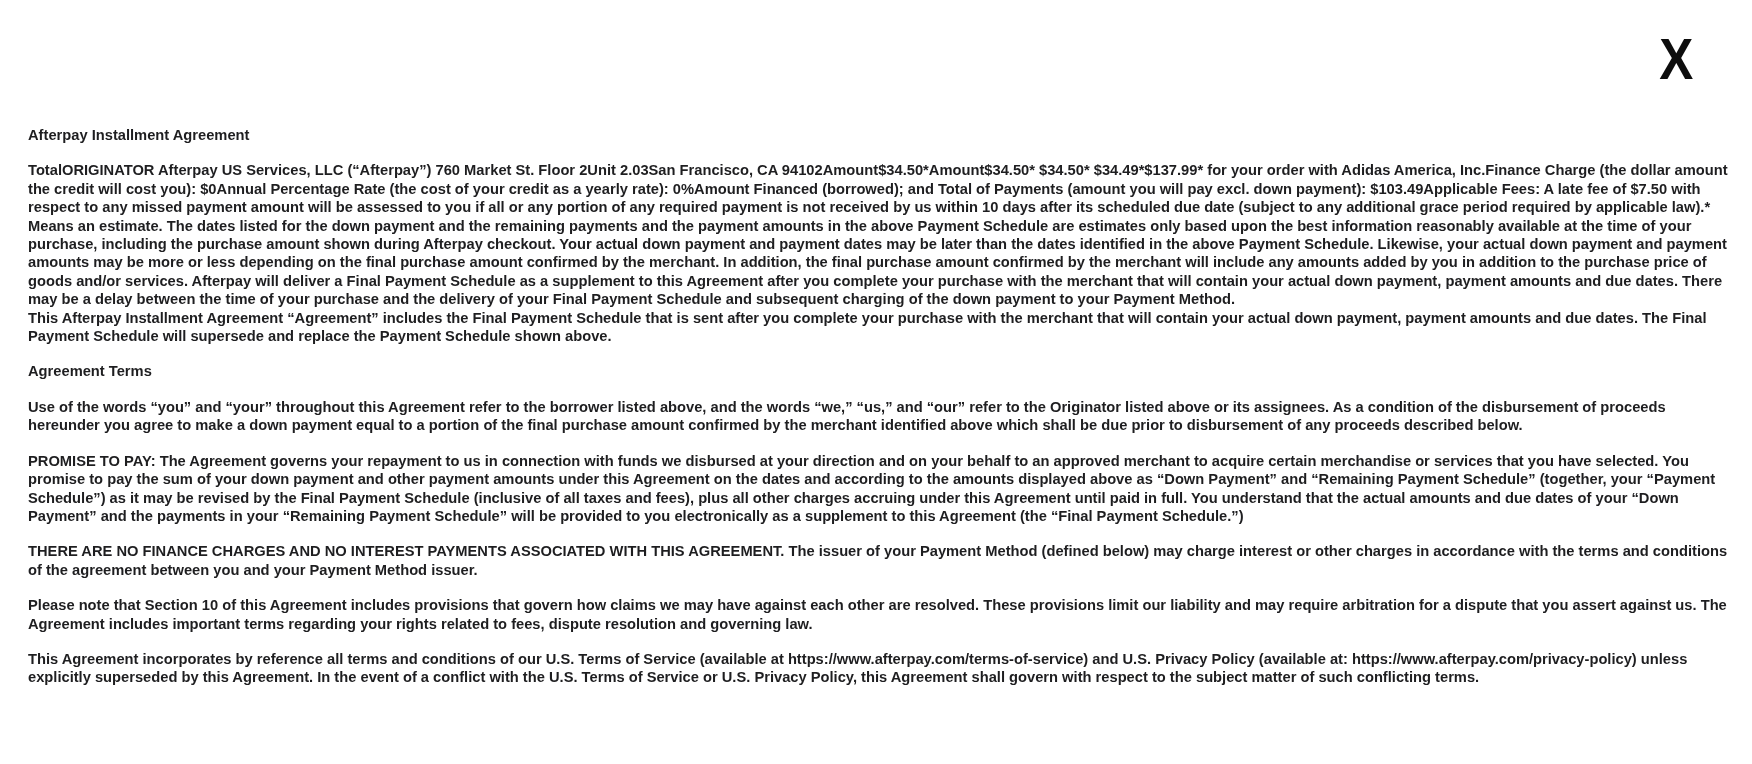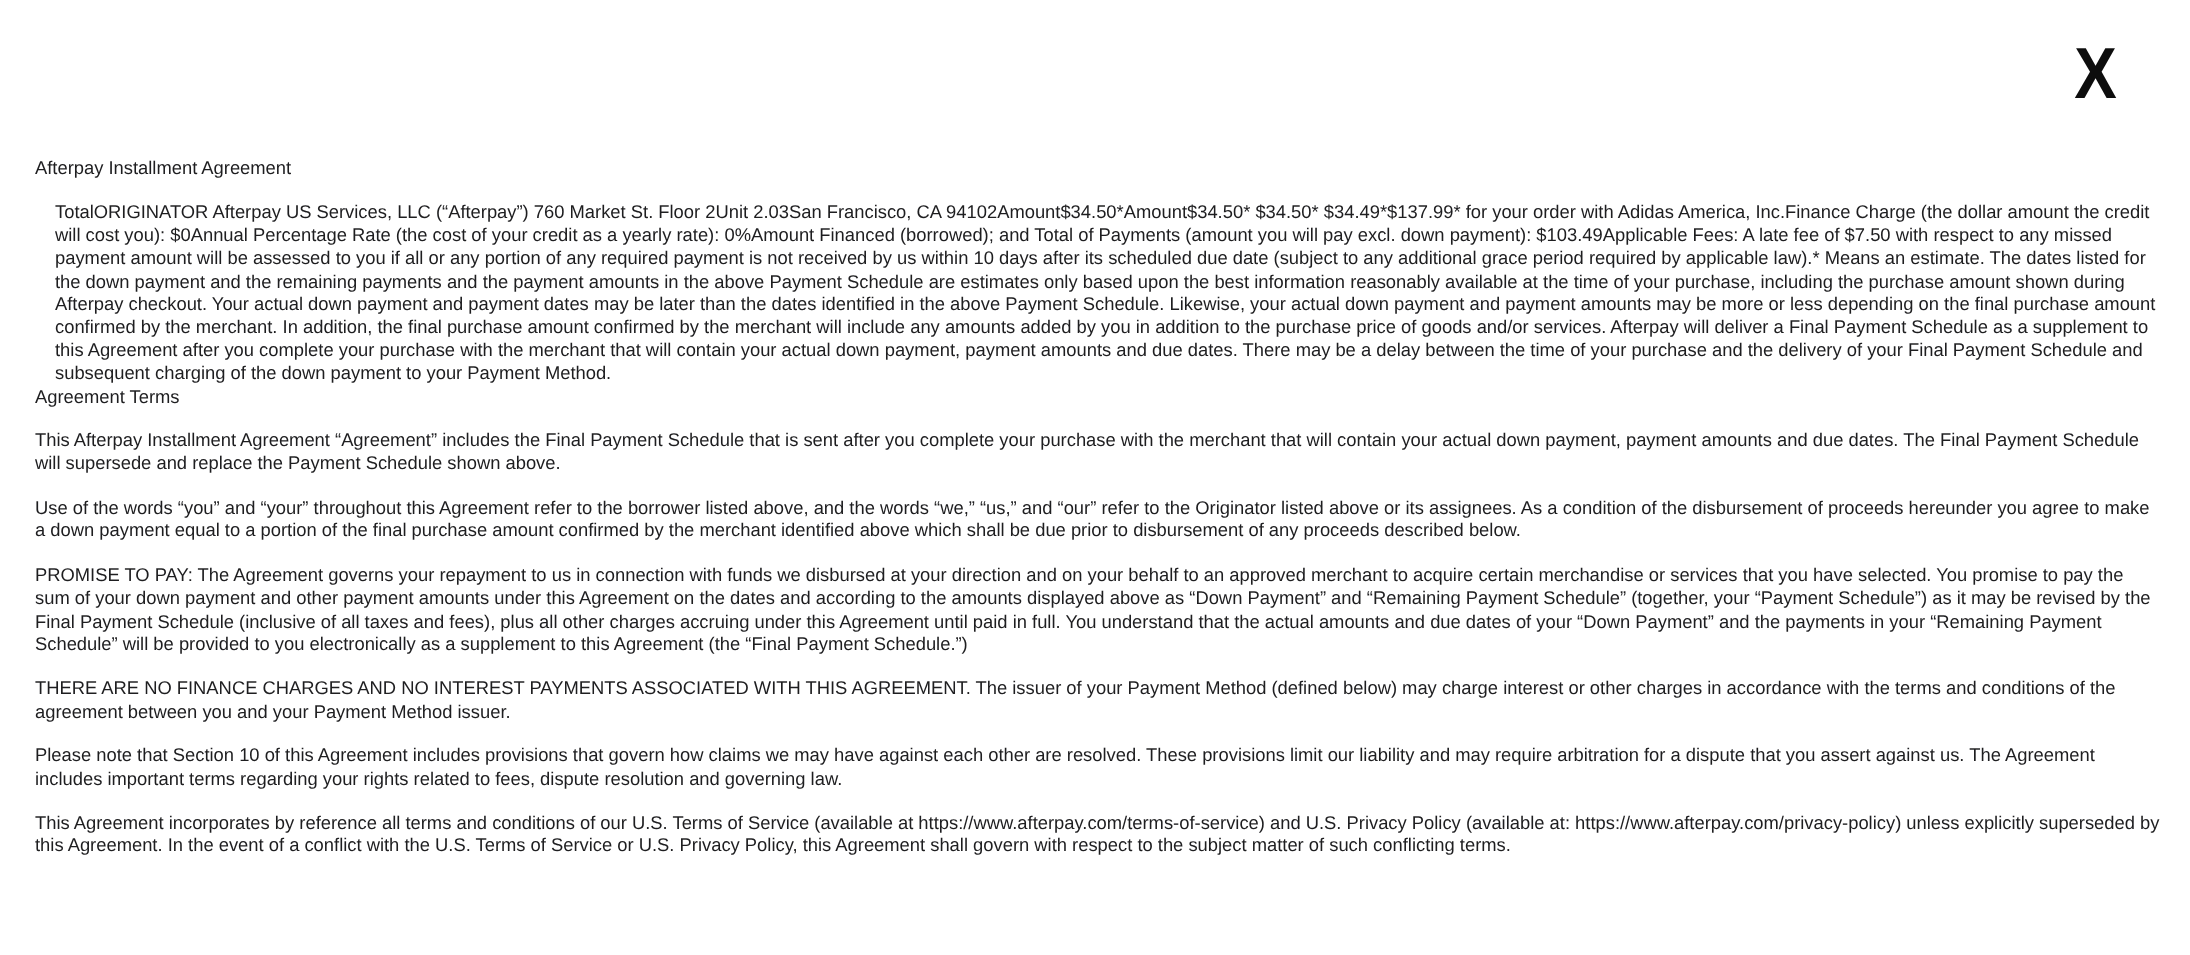--- a/index.html
+++ b/index.html
@@ -37,43 +37,43 @@
     position: absolute;
     top: 126px;
     left: 28px;
     right: 22px;
     font-size: 14.7px;
     line-height: 18.4px;
     font-weight: 400;
   }
   .content p {
     margin: 0 0 17px 0;
+    font-weight: bold;
   }
   .content p.tight {
     margin-bottom: 0;
-    margin-left: 16px;
   }
   .title {
     font-weight: 400;
   }
 </style>
 </head>
 <body>
 
 <div class="page">
 
   <button class="close-btn">
     <span>X</span>
   </button>
 
   <div class="content">
     <p class="title">Afterpay Installment Agreement</p>
     <p class="tight">TotalORIGINATOR Afterpay US Services, LLC (“Afterpay”) 760 Market St. Floor 2Unit 2.03San Francisco, CA 94102Amount$34.50*Amount$34.50* $34.50* $34.49*$137.99* for your order with Adidas America, Inc.Finance Charge (the dollar amount the credit will cost you): $0Annual Percentage Rate (the cost of your credit as a yearly rate): 0%Amount Financed (borrowed); and Total of Payments (amount you will pay excl. down payment): $103.49Applicable Fees: A late fee of $7.50 with respect to any missed payment amount will be assessed to you if all or any portion of any required payment is not received by us within 10 days after its scheduled due date (subject to any additional grace period required by applicable law).* Means an estimate. The dates listed for the down payment and the remaining payments and the payment amounts in the above Payment Schedule are estimates only based upon the best information reasonably available at the time of your purchase, including the purchase amount shown during Afterpay checkout. Your actual down payment and payment dates may be later than the dates identified in the above Payment Schedule. Likewise, your actual down payment and payment amounts may be more or less depending on the final purchase amount confirmed by the merchant. In addition, the final purchase amount confirmed by the merchant will include any amounts added by you in addition to the purchase price of goods and/or services. Afterpay will deliver a Final Payment Schedule as a supplement to this Agreement after you complete your purchase with the merchant that will contain your actual down payment, payment amounts and due dates. There may be a delay between the time of your purchase and the delivery of your Final Payment Schedule and subsequent charging of the down payment to your Payment Method.</p>
+    <p>This Afterpay Installment Agreement “Agreement” includes the Final Payment Schedule that is sent after you complete your purchase with the merchant that will contain your actual down payment, payment amounts and due dates. The Final Payment Schedule will supersede and replace the Payment Schedule shown above.</p>
     <p>Agreement Terms</p>
-    <p>This Afterpay Installment Agreement “Agreement” includes the Final Payment Schedule that is sent after you complete your purchase with the merchant that will contain your actual down payment, payment amounts and due dates. The Final Payment Schedule will supersede and replace the Payment Schedule shown above.</p>
     <p>Use of the words “you” and “your” throughout this Agreement refer to the borrower listed above, and the words “we,” “us,” and “our” refer to the Originator listed above or its assignees. As a condition of the disbursement of proceeds hereunder you agree to make a down payment equal to a portion of the final purchase amount confirmed by the merchant identified above which shall be due prior to disbursement of any proceeds described below.</p>
     <p>PROMISE TO PAY: The Agreement governs your repayment to us in connection with funds we disbursed at your direction and on your behalf to an approved merchant to acquire certain merchandise or services that you have selected. You promise to pay the sum of your down payment and other payment amounts under this Agreement on the dates and according to the amounts displayed above as “Down Payment” and “Remaining Payment Schedule” (together, your “Payment Schedule”) as it may be revised by the Final Payment Schedule (inclusive of all taxes and fees), plus all other charges accruing under this Agreement until paid in full. You understand that the actual amounts and due dates of your “Down Payment” and the payments in your “Remaining Payment Schedule” will be provided to you electronically as a supplement to this Agreement (the “Final Payment Schedule.”)</p>
     <p>THERE ARE NO FINANCE CHARGES AND NO INTEREST PAYMENTS ASSOCIATED WITH THIS AGREEMENT. The issuer of your Payment Method (defined below) may charge interest or other charges in accordance with the terms and conditions of the agreement between you and your Payment Method issuer.</p>
     <p>Please note that Section 10 of this Agreement includes provisions that govern how claims we may have against each other are resolved. These provisions limit our liability and may require arbitration for a dispute that you assert against us. The Agreement includes important terms regarding your rights related to fees, dispute resolution and governing law.</p>
     <p>This Agreement incorporates by reference all terms and conditions of our U.S. Terms of Service (available at https://www.afterpay.com/terms-of-service) and U.S. Privacy Policy (available at: https://www.afterpay.com/privacy-policy) unless explicitly superseded by this Agreement. In the event of a conflict with the U.S. Terms of Service or U.S. Privacy Policy, this Agreement shall govern with respect to the subject matter of such conflicting terms.</p>
   </div>
 
 </div>
 
 </body></html>

